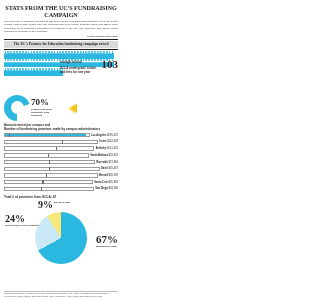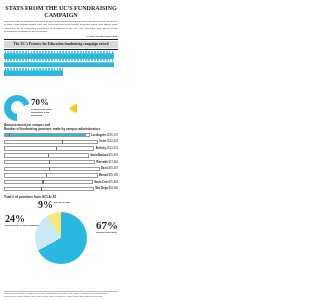--- a/index.html
+++ b/index.html
@@ -144,21 +144,21 @@
   }
   .lab{position:absolute;}
   .lab .n{
     font-family:"Liberation Serif","DejaVu Serif",serif;
     font-weight:bold;font-size:10px;line-height:10px;
   }
   .lab .t{font-size:2.5px;line-height:3px;font-weight:bold;color:#333;}
   .lab.top{left:34px;top:0px;display:flex;align-items:flex-start;}
   .lab.top .t{padding-left:0.8px;padding-top:1px;}
   .lab.left{left:1px;top:14px;}
-  .lab.right{right:0px;top:20px;text-align:left;}
+  .lab.right{right:0px;top:34px;text-align:left;}
   .lab.right .n{font-size:11px;line-height:11px;}
 
   
   .footer{
     position:absolute;left:4px;right:4px;bottom:2px;
     font-size:2.2px;line-height:3px;color:#555;
   }
   .rule{height:0.4px;background:#bdbdbd;margin:1px 0;}
 </style>
 </head>
@@ -565,20 +565,28 @@
             <i></i>
             <b></b>
           </span>
           <span class="person">
             <i></i>
             <b></b>
           </span>
       </div>
     </div>
 
+    <div class="people-caption">
+      <div class="pc-num">103</div>
+      <div class="pc-text">
+        <span>enough to fund</span>
+      </div>
+      <div class="clear"></div>
+      <div class="pc-sub" style="font-size:3px;line-height:3.4px;font-weight:bold;margin-top:-3px;">UCLA undergrads' tuition and fees for one year</div>
+    </div>
   </div>
 
   <div style="height:15px;"></div>
 
   <div class="donuts">
     <div class="donut-col">
       <div class="donut-wrap">
         <div class="donut cyan"></div>
       </div>
       <div class="donut-text">

